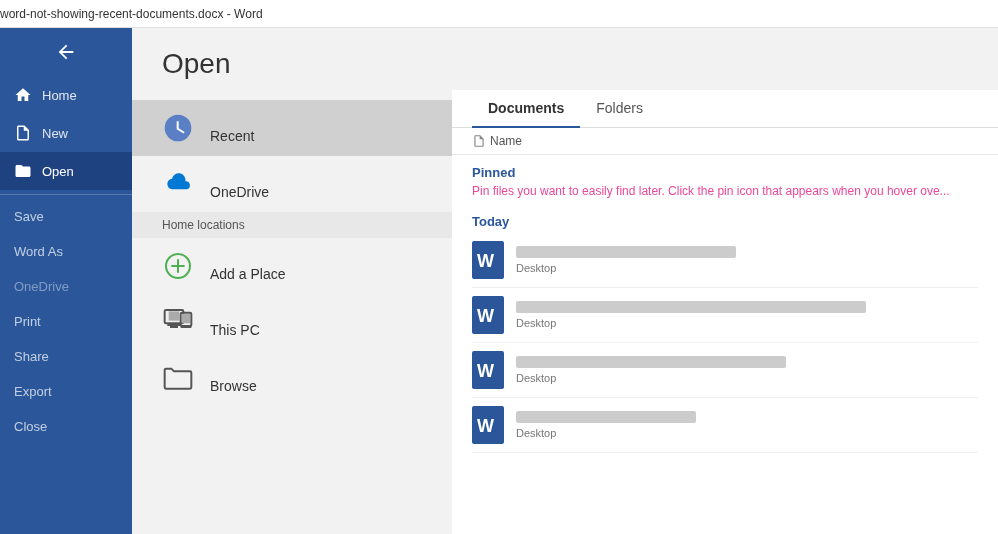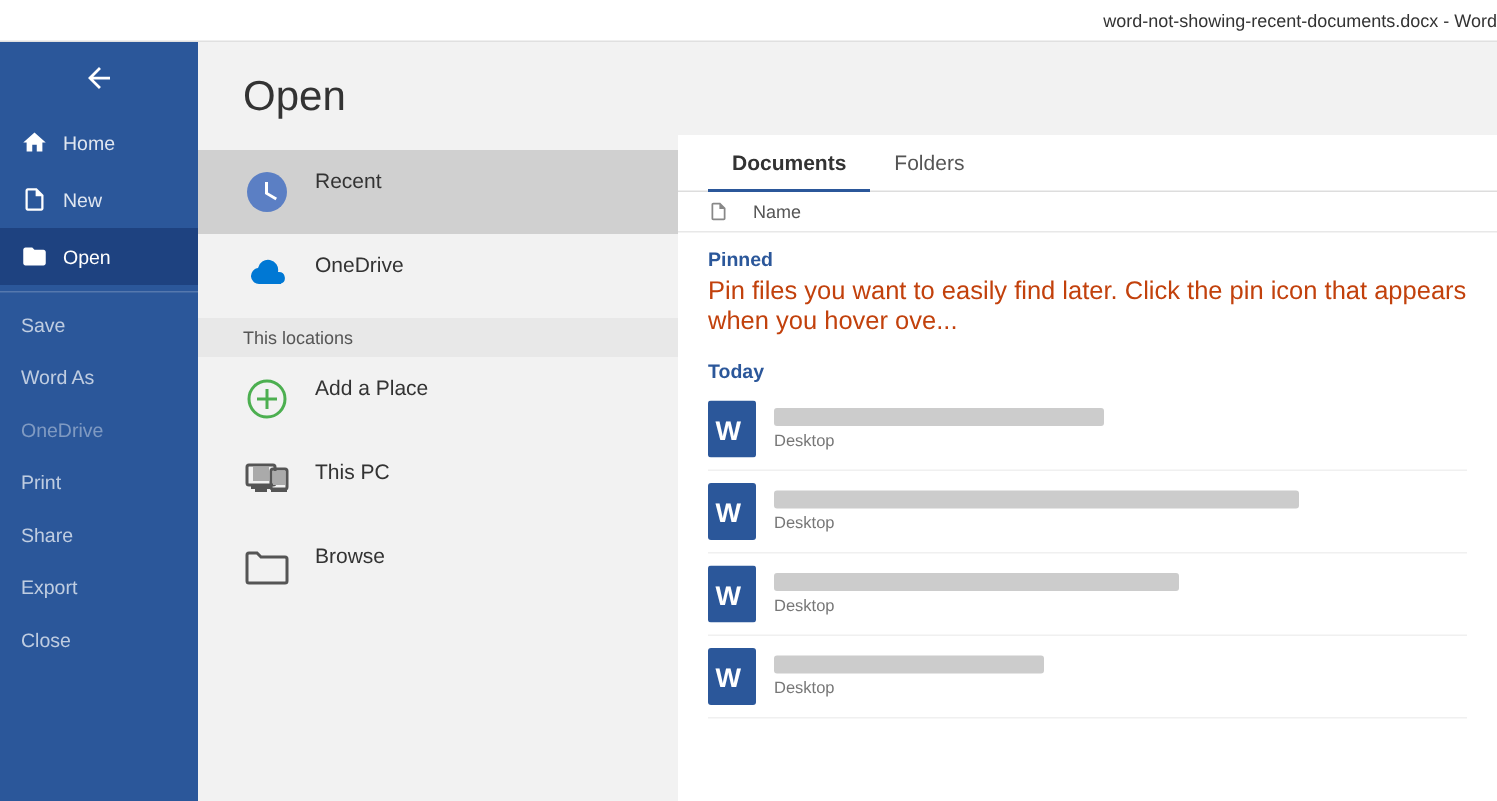--- a/index.html
+++ b/index.html
@@ -3,21 +3,21 @@
   <meta charset="utf-8">
   <style>
     * { margin: 0; padding: 0; box-sizing: border-box; }
     body { font-family: 'Segoe UI', Arial, sans-serif; width: 998px; height: 534px; overflow: hidden; background: #fff; display: flex; flex-direction: column; }
 
     .title-bar {
       height: 28px;
       background: #fff;
       display: flex;
       align-items: center;
-      justify-content: flex-end;
+      justify-content: flex-start;
       font-size: 12px;
       color: #333;
       border-bottom: 1px solid #e0e0e0;
     }
 
     .app-body {
       display: flex;
       flex: 1;
       overflow: hidden;
     }
@@ -109,21 +109,21 @@
     
     .locations-panel {
       width: 320px;
       background: #f2f2f2;
       padding: 10px 0;
       flex-shrink: 0;
     }
 
     .location-item {
       display: flex;
-      align-items: flex-start;
+      align-items: flex-end;
       gap: 16px;
       padding: 12px 30px;
       font-size: 14px;
       color: #333;
       cursor: pointer;
     }
 
     .location-item.active {
       background: #d0d0d0;
     }
@@ -165,21 +165,21 @@
 
     .files-tab.active {
       color: #333;
       border-bottom-color: #2b579a;
       font-weight: 600;
     }
 
     .files-name-header {
       display: flex;
       align-items: center;
-      gap: 16px;
+      gap: 4px;
       padding: 6px 20px;
       font-size: 12px;
       color: #555;
       border-bottom: 1px solid #e8e8e8;
     }
 
     .files-name-header svg {
       width: 14px; height: 14px;
     }
 
@@ -193,22 +193,22 @@
       font-size: 13px;
       font-weight: 600;
       padding: 10px 0 4px 0;
     }
 
     .section-label.blue {
       color: #2b579a;
     }
 
     .pinned-desc {
-      font-size: 17px;
-      color: #c2410c;
+      font-size: 12px;
+      color: #ec4899;
       padding-bottom: 6px;
     }
 
     .file-item {
       display: flex;
       align-items: center;
       gap: 12px;
       padding: 8px 0;
       border-bottom: 1px solid #f0f0f0;
       cursor: pointer;
@@ -318,21 +318,21 @@
           <span>Recent</span>
         </div>
 
         <div class="location-item">
           <svg viewBox="0 0 48 48" width="32" height="32">
             <path d="M38 32H16a8 8 0 01-1-15.94A10 10 0 0135 20h1a6 6 0 012 11.6z" fill="#0078d4"></path>
           </svg>
           <span>OneDrive</span>
         </div>
 
-        <div class="other-locations-label">This locations</div>
+        <div class="other-locations-label">Home locations</div>
 
         <div class="location-item">
           <svg viewBox="0 0 48 48" width="32" height="32">
             <circle cx="24" cy="24" r="18" fill="none" stroke="#4caf50" stroke-width="3"></circle>
             <line x1="24" y1="14" x2="24" y2="34" stroke="#4caf50" stroke-width="3"></line>
             <line x1="14" y1="24" x2="34" y2="24" stroke="#4caf50" stroke-width="3"></line>
           </svg>
           <span>Add a Place</span>
         </div>
 

